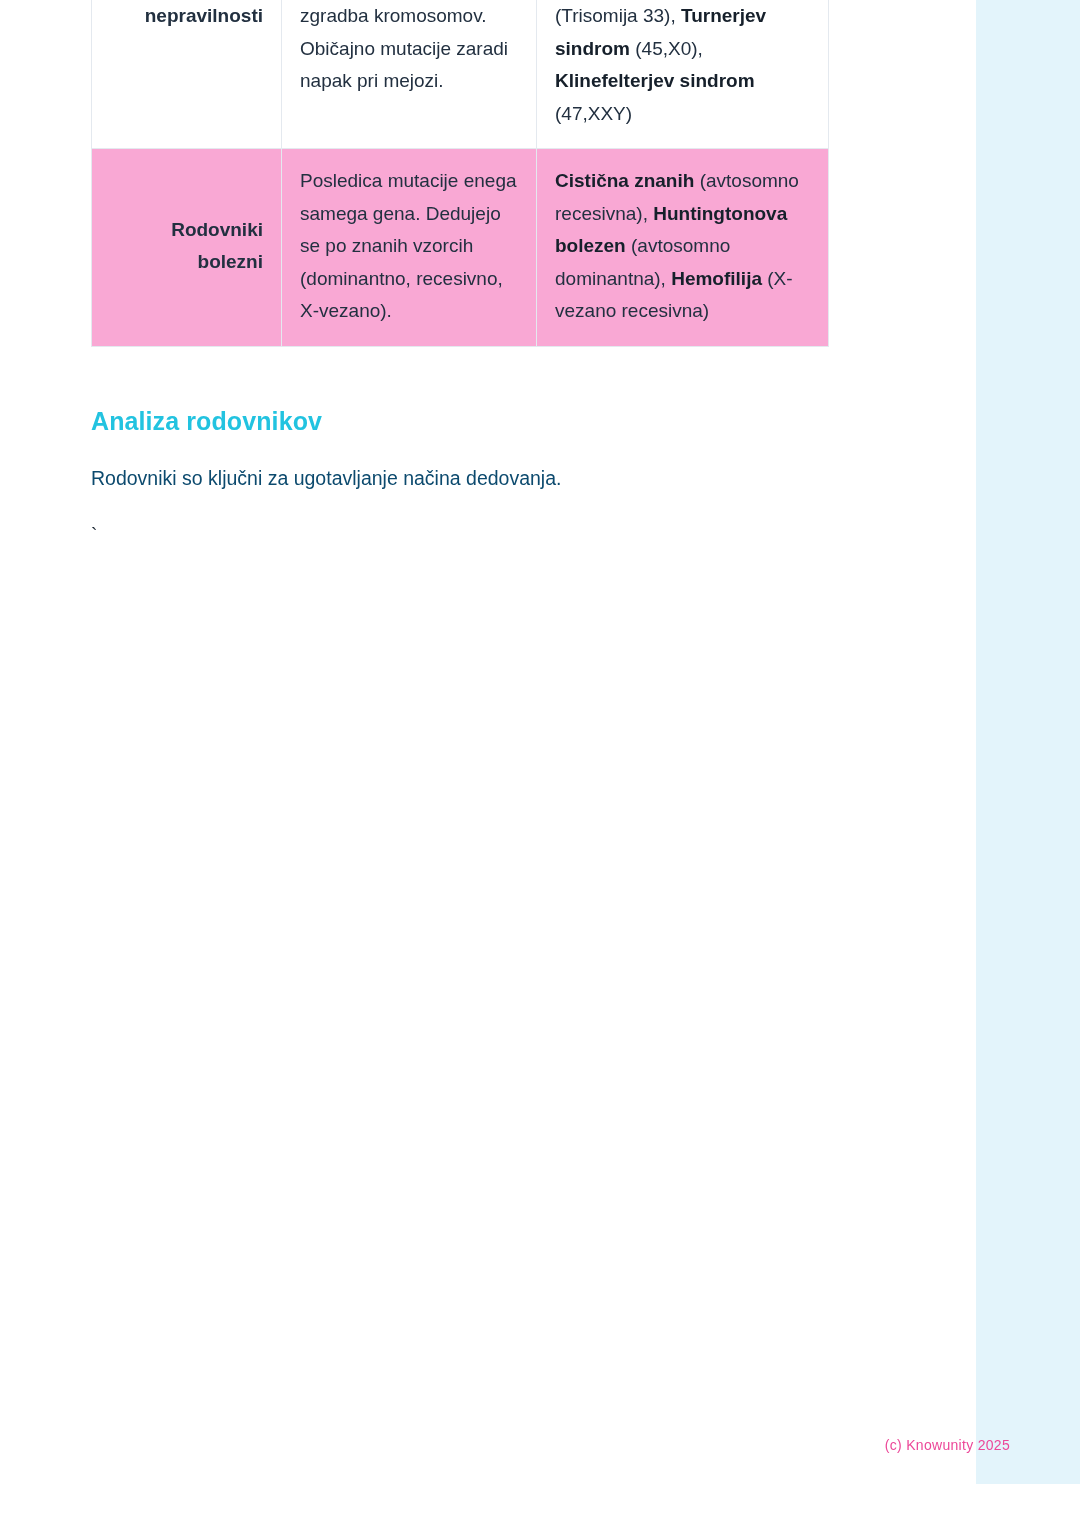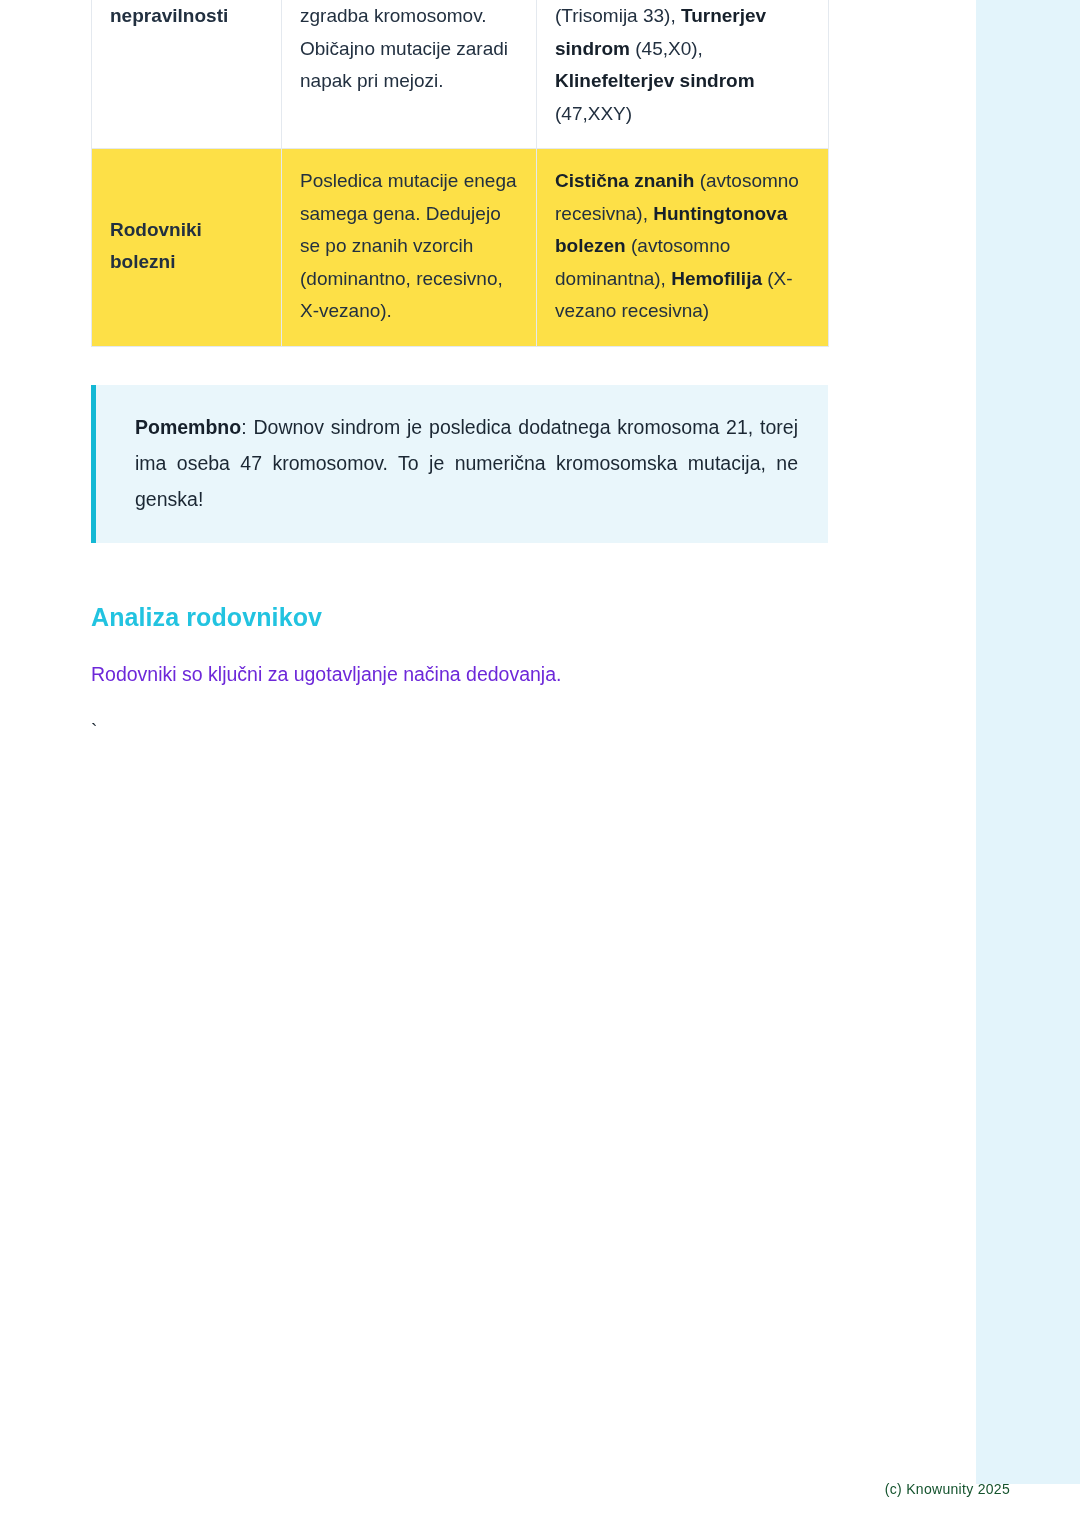--- a/index.html
+++ b/index.html
@@ -59,23 +59,24 @@
     border-top: none;
     padding-top: 0;
     vertical-align: top;
   }
   table.concepts col.c1 { width: 190px; }
   table.concepts col.c2 { width: 255px; }
   table.concepts col.c3 { width: 292px; }
   .cell-term {
     font-weight: bold;
     color: #16202b;
+    text-align: right;
   }
   tr.row-alt td {
-    background: #fde047;
+    background: #f9a8d4;
   }
   .b { font-weight: bold; color: #16202b; }
 
   
   .callout {
     margin-top: 38px;
     width: 737px;
     background: #e9f6fb;
     border-left: 5px solid #14b8d4;
     box-sizing: border-box;
@@ -93,38 +94,37 @@
     font-size: 25px;
     line-height: 32px;
     font-weight: bold;
     margin: 58px 0 0 0;
     letter-spacing: 0.1px;
   }
   p.body-text {
     font-size: 19.5px;
     line-height: 30px;
     margin: 26px 0 0 0;
-    color: #6d28d9;
+    color: #0c4a6e;
   }
   .tick-mark {
     font-size: 19px;
     line-height: 24px;
     margin: 30px 0 0 0;
     color: #1b2733;
   }
 
   
   .footer-credit {
     position: absolute;
     right: 70px;
     top: 1437px;
     font-size: 14px;
-    color: #14532d;
+    color: #ec4899;
     letter-spacing: 0.3px;
-    margin-top: 44px;
   }
 </style>
 </head>
 <body>
 
 <div class="page-band"></div>
 <div class="page-band-inner"></div>
 
 <div class="content">
 
@@ -141,23 +141,20 @@
         <td><span>(Trisomija 33), </span><span class="b">Turnerjev sindrom </span><span>(45,X0), </span><span class="b">Klinefelterjev sindrom </span><span>(47,XXY)</span></td>
       </tr>
       <tr class="row-alt">
         <td class="cell-term">Rodovniki bolezni</td>
         <td>Posledica mutacije enega samega gena. Dedujejo se po znanih vzorcih (dominantno, recesivno, X-vezano).</td>
         <td><span class="b">Cistična znanih </span><span>(avtosomno recesivna), </span><span class="b">Huntingtonova bolezen </span><span>(avtosomno dominantna), </span><span class="b">Hemofilija </span><span>(X-vezano recesivna)</span></td>
       </tr>
     </tbody>
   </table>
 
-  <div class="callout">
-    <span class="b">Pomembno</span><span>:</span><span> Downov sindrom je posledica dodatnega kromosoma 21, torej ima oseba 47 kromosomov. To je numerična kromosomska mutacija, ne genska!</span>
-  </div>
 
   <h2 class="section-title">Analiza rodovnikov</h2>
   <p class="body-text">Rodovniki so ključni za ugotavljanje načina dedovanja.</p>
   <p class="tick-mark">`</p>
 
 </div>
 
 <div class="footer-credit">(c) Knowunity 2025</div>
 
 </body></html>

